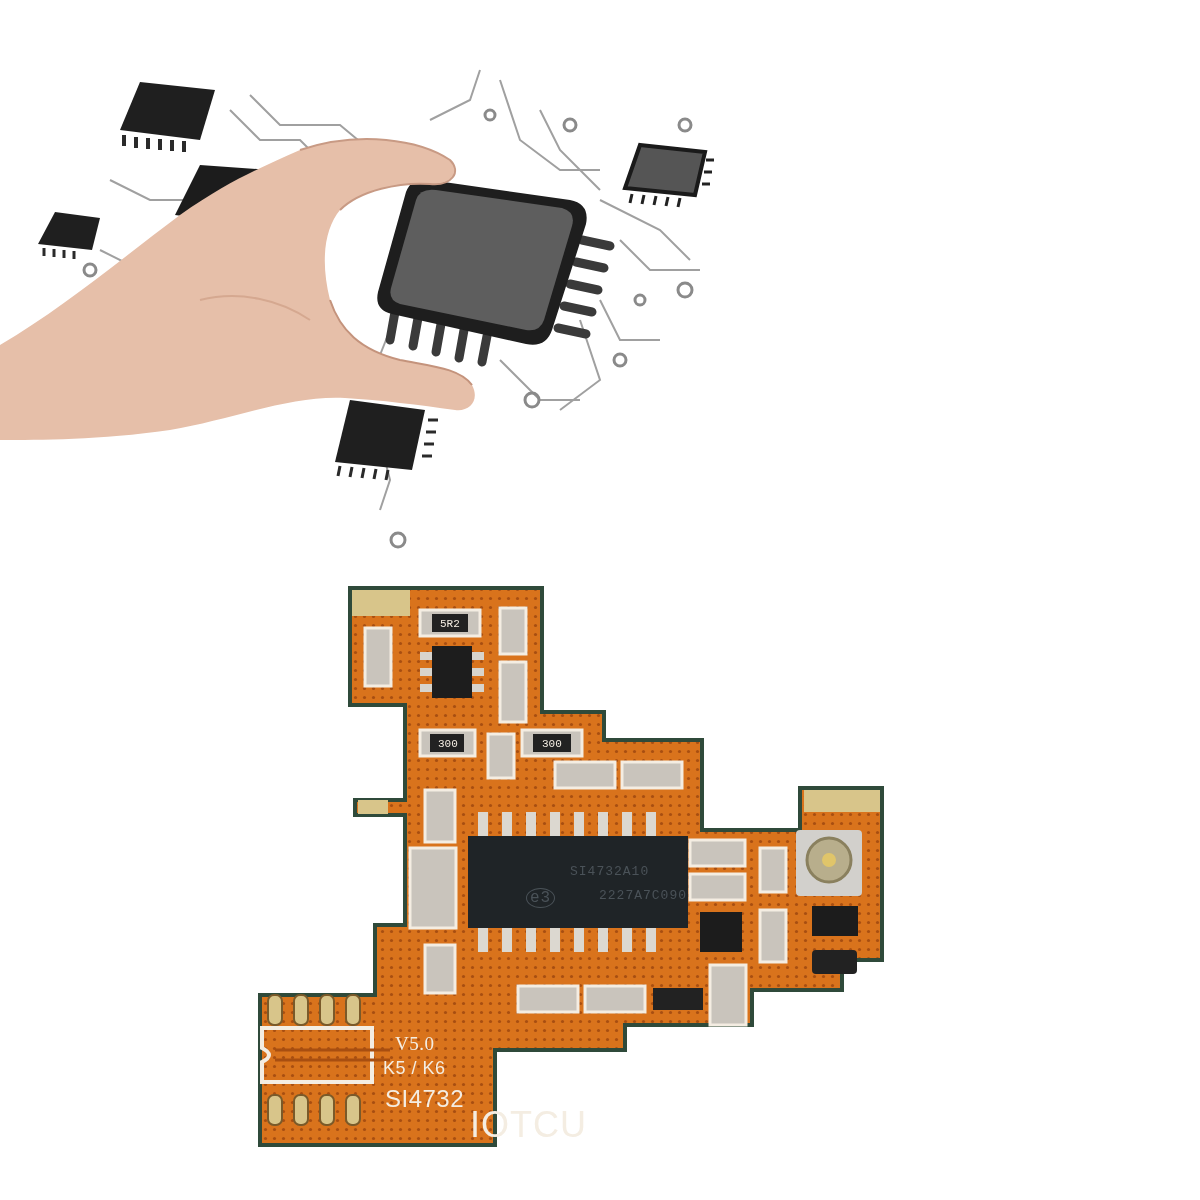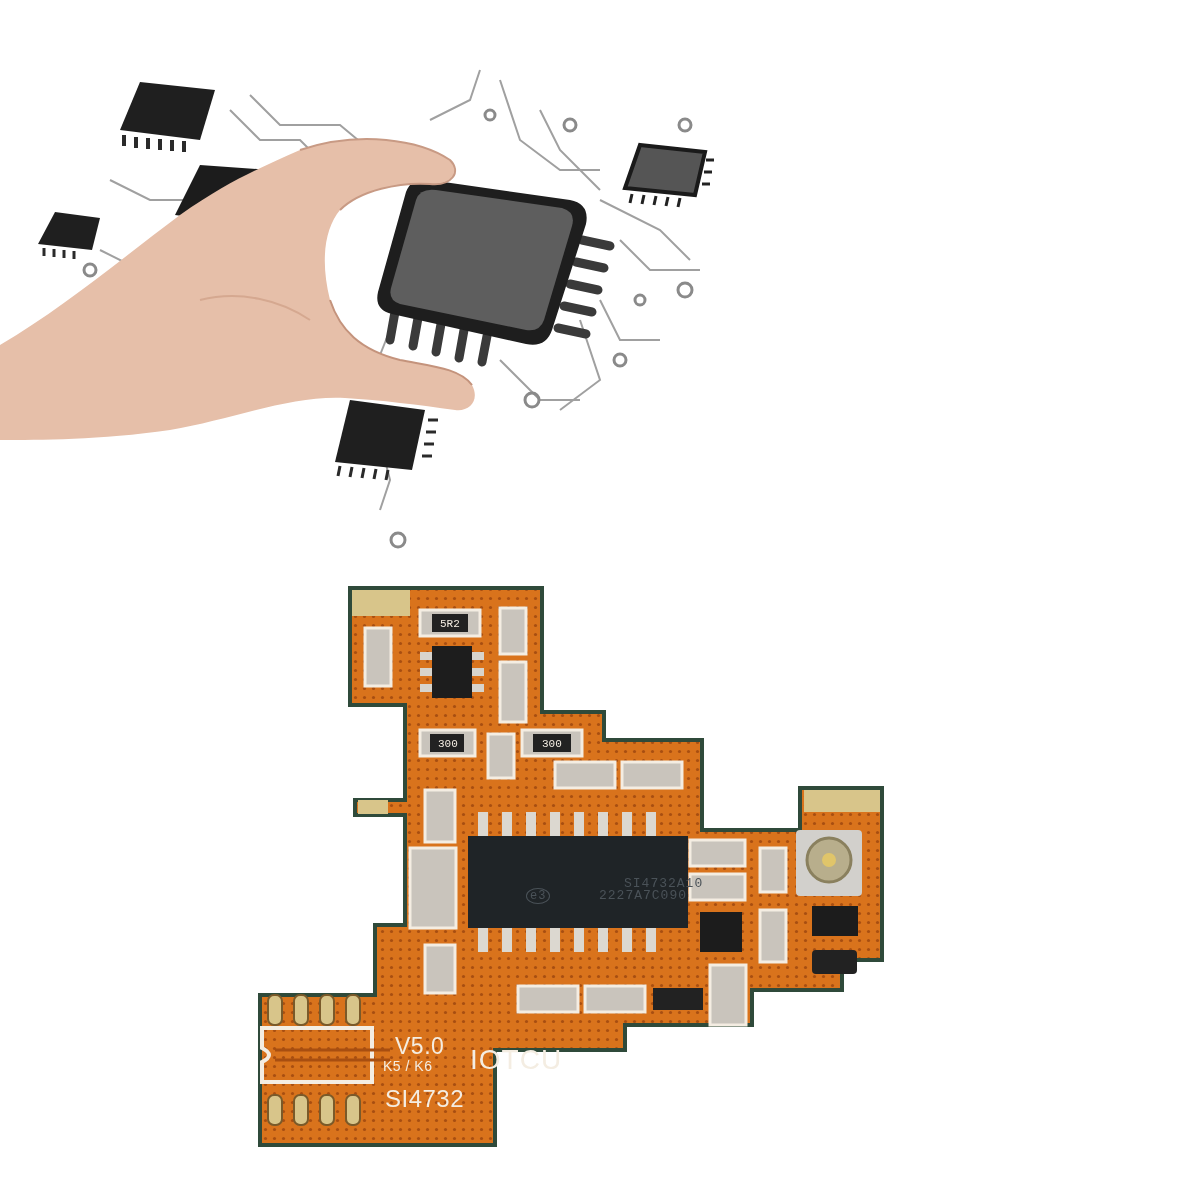--- a/index.html
+++ b/index.html
@@ -218,20 +218,20 @@
 
   <g>
     <rect x="796" y="830" width="66" height="66" rx="4" fill="#d2d0cc"></rect>
     <circle cx="829" cy="860" r="22" fill="#b8ae8c" stroke="#8a805e" stroke-width="3"></circle>
     <circle cx="829" cy="860" r="7" fill="#e0c56a"></circle>
   </g>
   <rect x="812" y="906" width="46" height="30" fill="#1c1c1c"></rect>
   <rect x="700" y="912" width="42" height="40" fill="#1c1c1c"></rect>
 </svg>
 
-<div class="chip-text" style="left:624px;top:864px;margin-top:12px;">SI4732A10</div>
+<div class="chip-text" style="left:570px;top:864px;">SI4732A10</div>
 <div class="chip-text" style="left:558px;top:888px;margin-left:41px;">2227A7C090</div>
-<div class="chip-text" style="left:526px;top:888px;border:1px solid #4a5258;border-radius:50%;padding:0 3px;font-size:12px;">e3</div>
-
-<div class="pcb-text" style="left:395px;top:1033px;font-size:23px;">V5.0</div>
-<div class="pcb-text" style="left:383px;top:1058px;font-size:14px;">K5 / K6</div>
+<div class="chip-text" style="left:526px;top:888px;border:1px solid #4a5258;border-radius:50%;padding:0 3px;font-size:16px;">e3</div>
+
+<div class="pcb-text" style="left:395px;top:1033px;font-size:19px;font-family:Liberation Serif, serif;">V5.0</div>
+<div class="pcb-text" style="left:383px;top:1058px;font-size:18px;">K5 / K6</div>
 <div class="pcb-text" style="left:385px;top:1085px;font-size:24px;">SI4732</div>
-<div class="pcb-text" style="left:470px;top:1044px;font-size:28px;letter-spacing:1px;">IOTCU</div>
+<div class="pcb-text" style="left:470px;top:1104px;font-size:36px;letter-spacing:1px;">IOTCU</div>
 
 </body></html>

